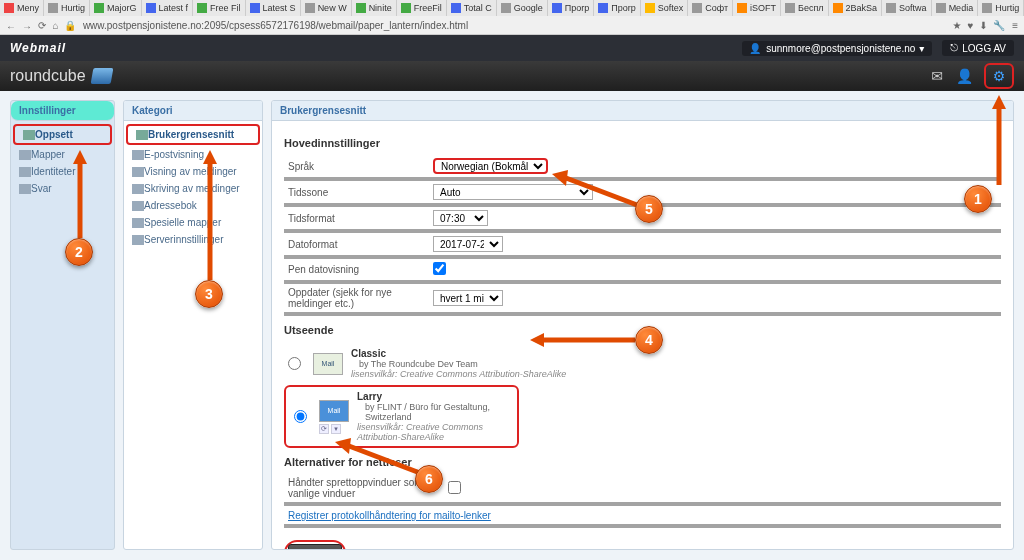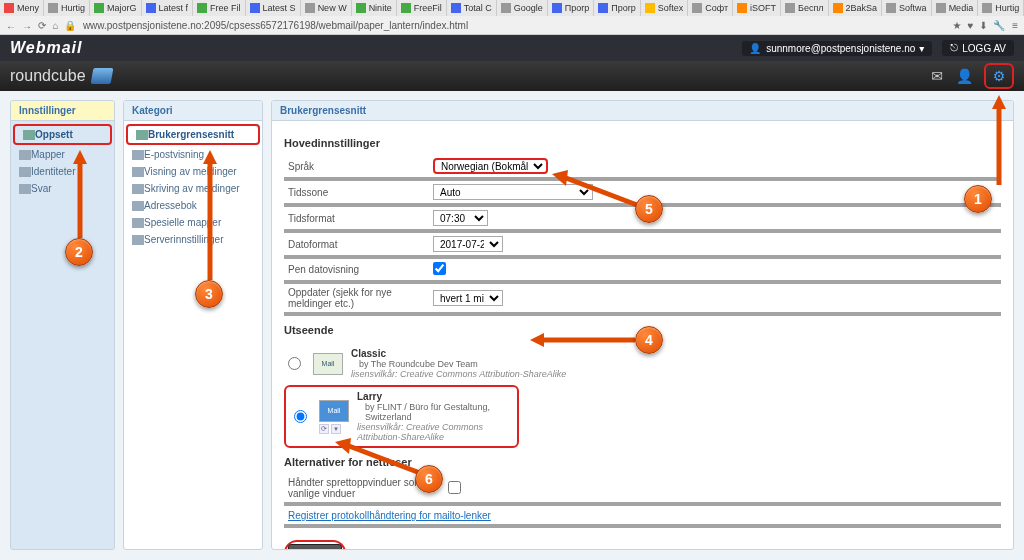--- a/index.html
+++ b/index.html
@@ -15,38 +15,38 @@
 .tab-strip .btab .favicon.blue { background: #46e; }
 .tab-strip .btab .favicon.orange { background: #f80; }
 .tab-strip .btab .favicon.yellow { background: #fb0; }
 .addr-bar { display: flex; align-items: center; height: 18px; gap: 6px; padding: 0 6px; font-size: 10px; }
 .addr-bar .nav-btn { color: #666; }
 .addr-bar .url { flex: 1; color: #555; }
 .addr-bar .ricons { display: flex; gap: 6px; color: #666; }
 
 
 .webmail-bar { background: #2c2f36; height: 26px; display: flex; align-items: center; padding: 0 10px; color: #fff; }
-.webmail-bar .brand { font-weight: bold; font-style: italic; font-size: 16px; letter-spacing: 1px; }
+.webmail-bar .brand { font-weight: bold; font-style: italic; font-size: 12px; letter-spacing: 1px; }
 .webmail-bar .right { margin-left: auto; display: flex; align-items: center; gap: 10px; font-size: 10px; }
 .webmail-bar .pill { background: #1e2026; padding: 2px 8px; border-radius: 3px; display: flex; align-items: center; gap: 4px; }
 
 .rc-bar { background: linear-gradient(#3a3a3a, #1f1f1f); height: 30px; display: flex; align-items: center; padding: 0 10px; color: #ddd; }
 .rc-bar .brand { font-size: 16px; font-weight: 300; display: flex; align-items: center; gap: 6px; }
 .rc-bar .cube { width: 20px; height: 16px; background: linear-gradient(#7bb8e8, #2d6aa8); transform: skewX(-10deg); border-radius: 2px; }
 .rc-bar .right { margin-left: auto; display: flex; align-items: center; gap: 10px; }
 .rc-bar .icon { width: 18px; height: 18px; display: flex; align-items: center; justify-content: center; color: #ccc; font-size: 14px; }
 .rc-bar .gear { color: #3fa0ff; }
 .rc-bar .gear-box { border: 2px solid #d22; border-radius: 6px; padding: 2px 4px; }
 
 
 .app-body { position: absolute; top: 90px; left: 0; right: 0; bottom: 0; padding: 10px; display: flex; gap: 8px; }
 .panel { background: #fff; border: 1px solid #c7d4e0; border-radius: 3px; display: flex; flex-direction: column; overflow: hidden; }
 .panel-hd { background: #e4eef7; color: #3a6fa5; font-weight: bold; font-size: 10px; padding: 4px 8px; border-bottom: 1px solid #c7d4e0; }
 .panel.settings { width: 105px; background: #d9e6f3; }
-.panel.settings .panel-hd { background: #fef9c3; }
+.panel.settings .panel-hd { background: #5eead4; border-radius: 7px; }
 .panel.categories { width: 140px; }
 .panel.content { flex: 1; }
 
 .nav-list { list-style: none; padding: 2px 0; }
 .nav-list li { display: flex; align-items: center; padding: 3px 8px; font-size: 10px; color: #4a6a8a; cursor: pointer; }
 .nav-list li .ico { width: 12px; height: 10px; background: #9ab; }
 .nav-list li.active { font-weight: bold; color: #2a5a8a; }
 .nav-list li .ico.mon { background: #7a9; }
 
 

